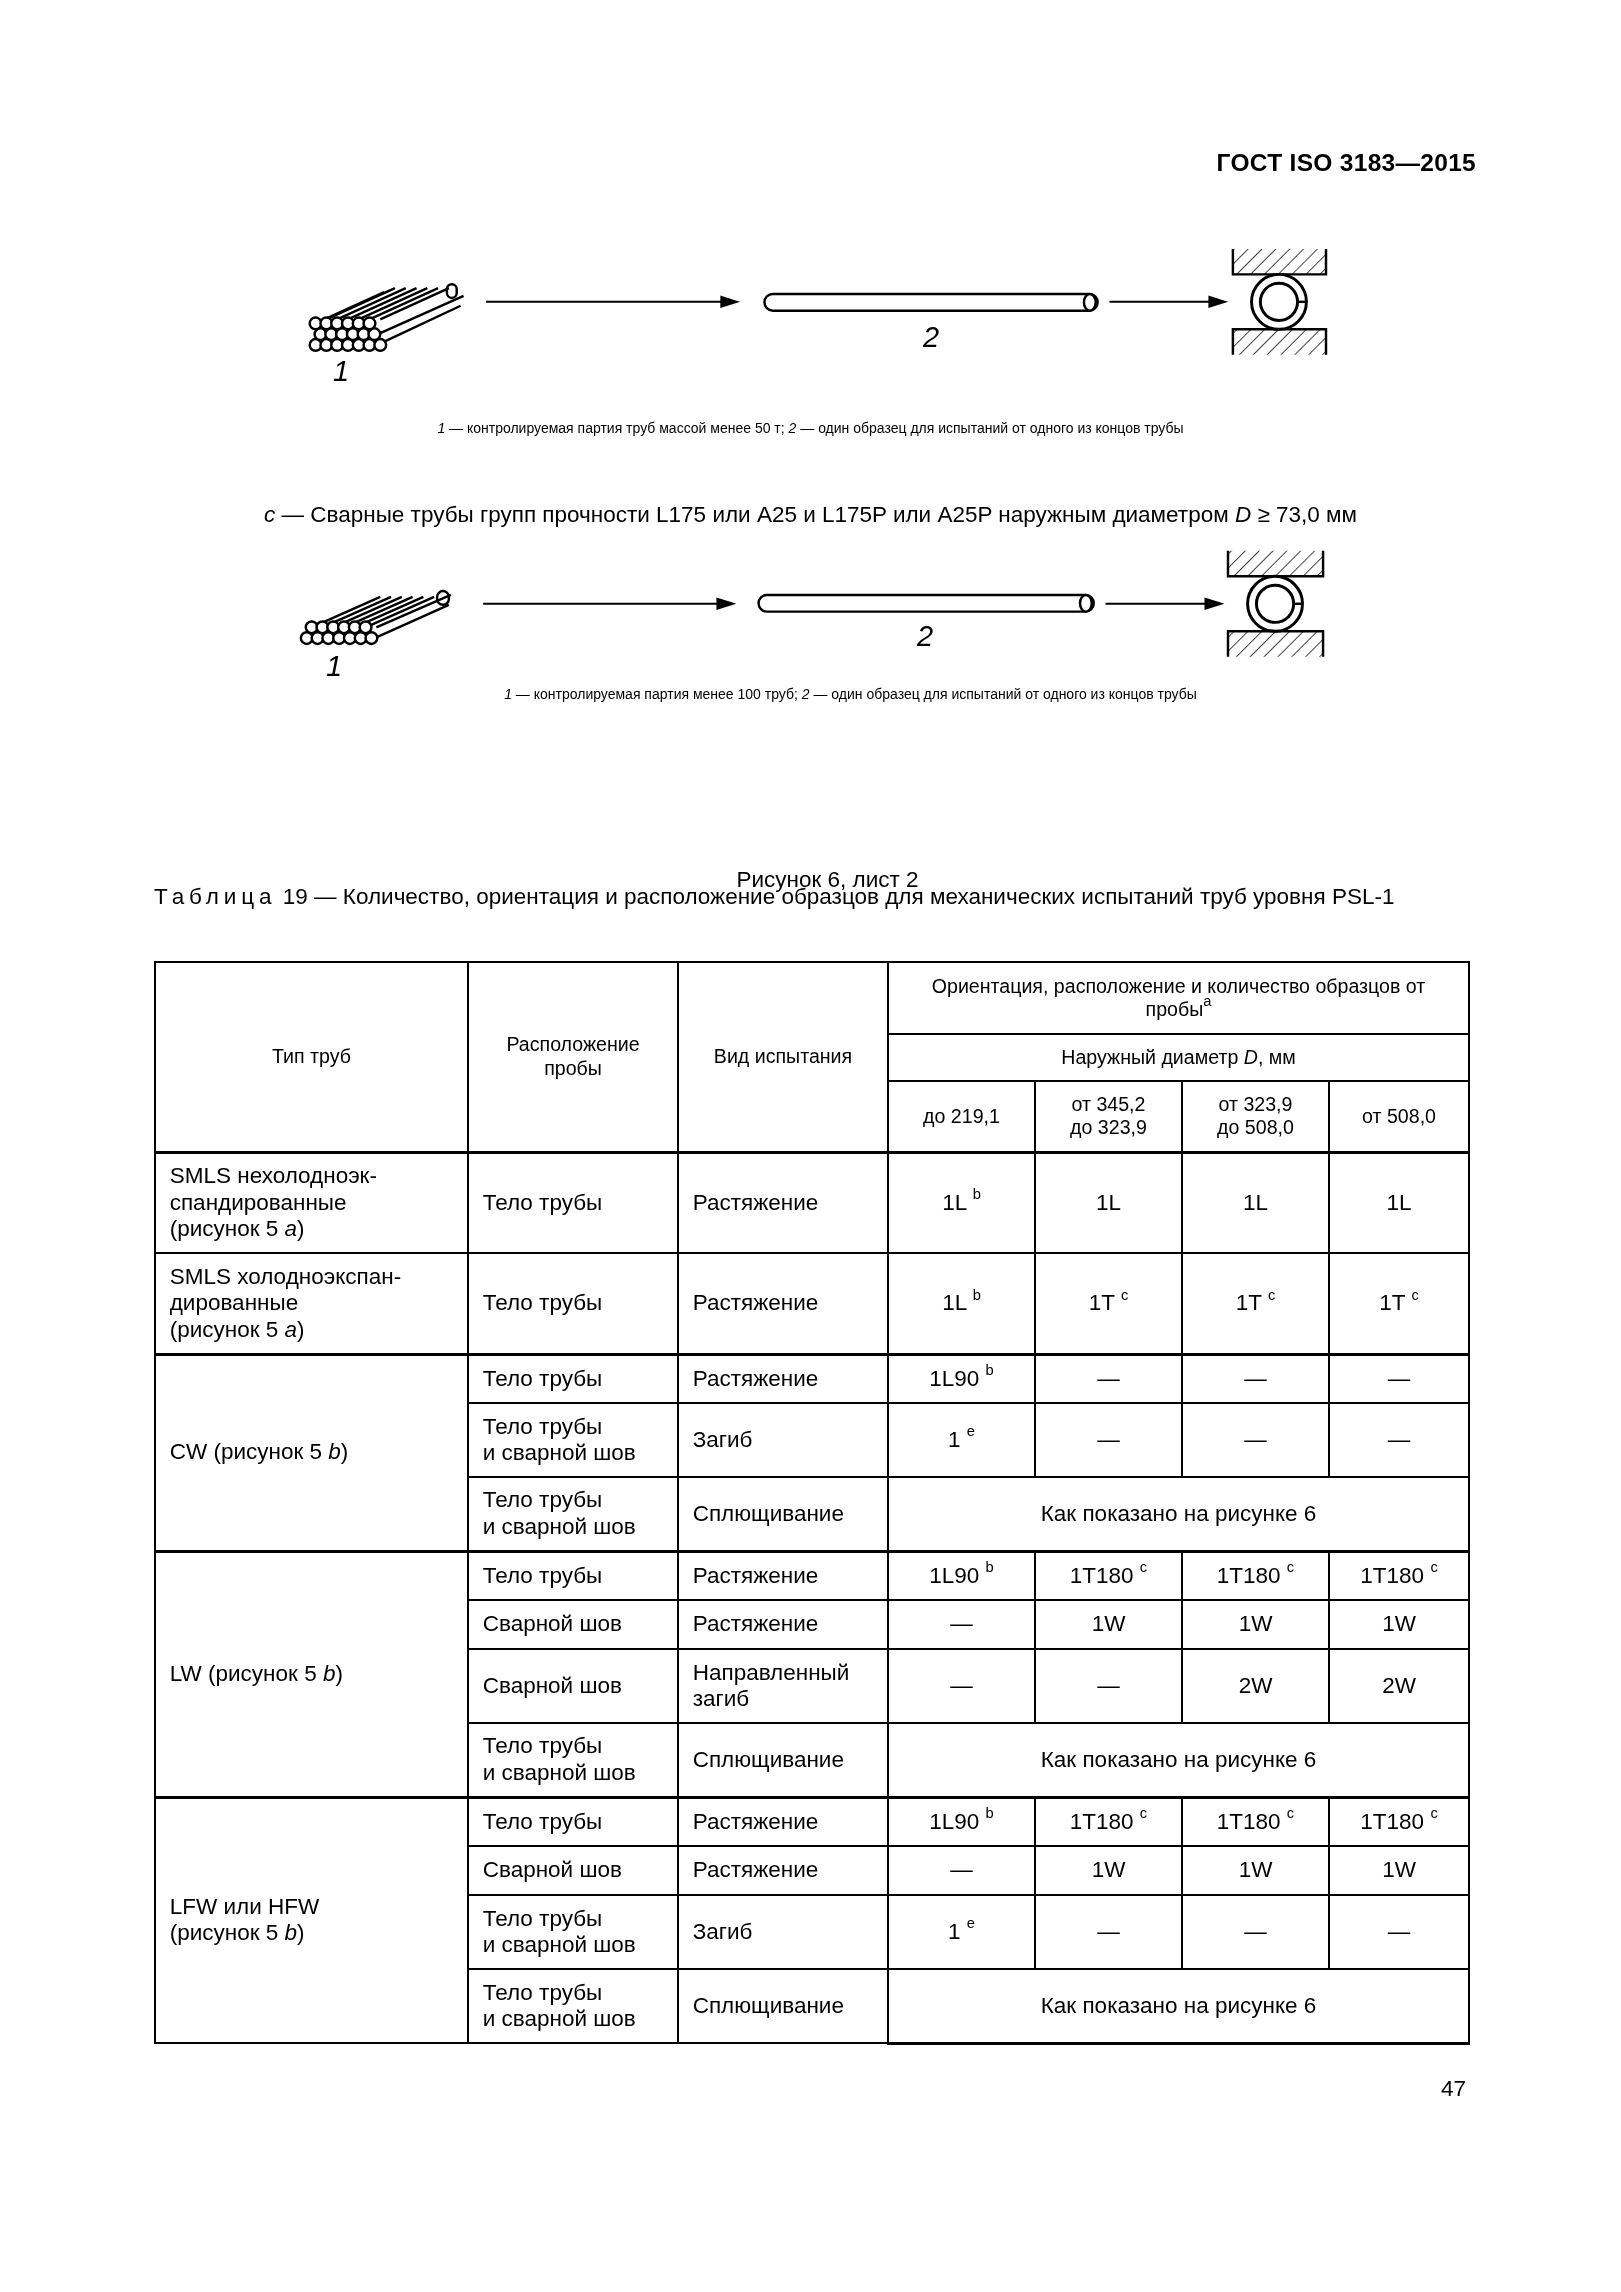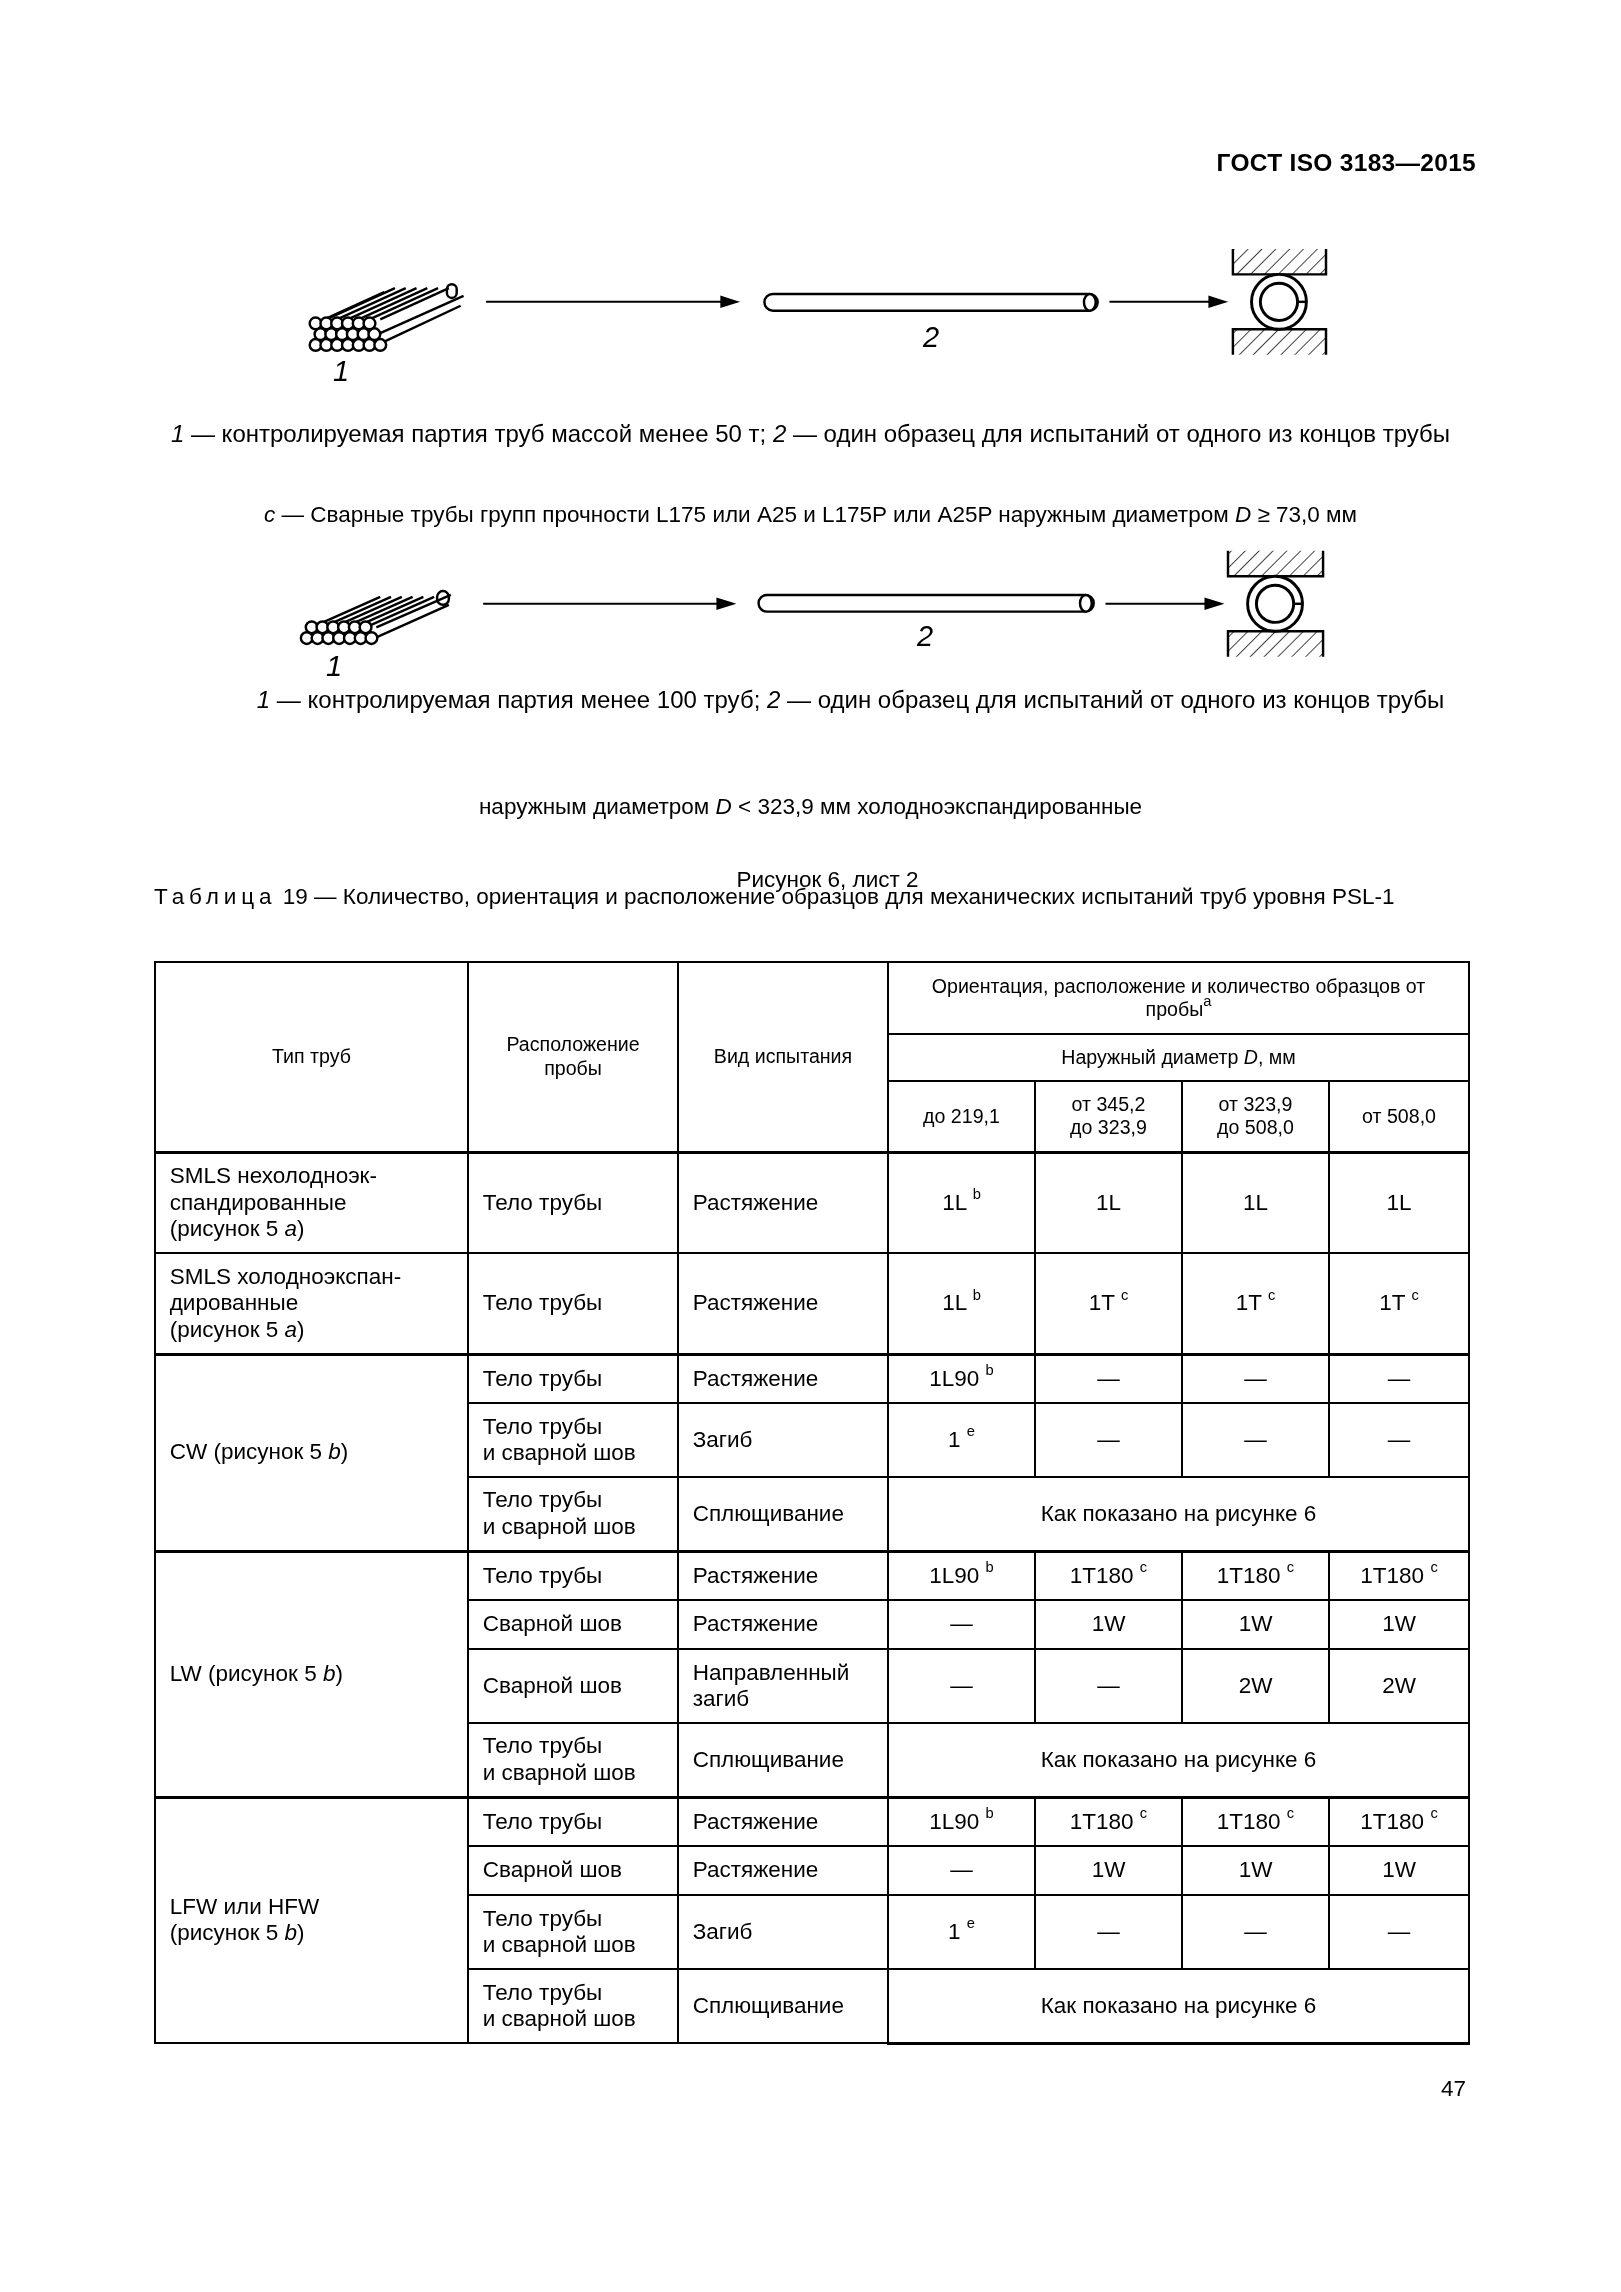--- a/index.html
+++ b/index.html
@@ -2,21 +2,21 @@
 <html><head>
 <meta charset="utf-8">
 <style>
   html, body { margin: 0; padding: 0; background: #ffffff; }
   body { width: 1621px; height: 2293px; position: relative; overflow: hidden;
          font-family: "Liberation Sans", sans-serif; color: #000; }
   .header { position: absolute; left: 1127px; top: 149px; width: 349px; text-align: right;
             font-weight: bold; font-size: 24.5px; letter-spacing: 0.3px; }
   .fig { position: absolute; left: 0; width: 1621px; }
   .fig svg { display: block; }
-  .caption { position: absolute; left: 0; width: 1621px; text-align: center; font-size: 24px; }
+  .caption { position: absolute; left: 0; width: 1621px; text-align: center; font-size: 14px; }
   .caption.big { font-size: 22.5px; margin-top: 39px; }
   .ital { font-style: italic; }
   .tbl-title { position: absolute; left: 154px; top: 882px; width: 1321px; font-size: 22.5px; line-height: 29px; text-align: justify; }
   .tbl-title .spaced { letter-spacing: 4.9px; }
   table.t { position: absolute; left: 154px; top: 961px; width: 1313px; border-collapse: collapse;
             font-size: 22.5px; table-layout: fixed; }
   table.t td { border: 2px solid #000; padding: 2px 13.7px; vertical-align: middle; line-height: 26.5px; }
   table.t td.c { text-align: center; margin-top: 44px; }
   table.t .hd { font-size: 19.6px; line-height: 23.5px; text-align: center; }
   table.t sup { font-size: 14.7px; position: relative; top: -2px; vertical-align: super; line-height: 0; }
@@ -146,21 +146,20 @@
     </g>
   </svg>
   <div style="position:absolute; left:326px; top:116px; font-size:29px; font-style:italic;">1</div>
   <div style="position:absolute; left:917px; top:86px; font-size:29px; font-style:italic;">2</div>
 </div>
 
 <div class="caption" style="top:686px;margin-left:40px;">
   <span class="ital">1</span><span> — контролируемая партия менее 100 труб; </span><span class="ital">2</span><span> — один образец для испытаний от одного из концов трубы</span>
 </div>
 <div class="caption big" style="top:753px; line-height:29px;">
-  <div><span>наружным диаметром </span><span class="ital">D</span><span> &lt; 323,9 мм холодноэкспандированные</span></div>
 </div>
 
 <div class="caption big" style="top:828px;padding-left:17px;">Рисунок 6, лист 2</div>
 
 <div class="tbl-title">
   <span class="spaced">Таблица</span><span> 19 — Количество, ориентация и расположение образцов для механических испытаний труб уровня PSL-1</span>
 </div>
 
 <table class="t">
   <colgroup>

